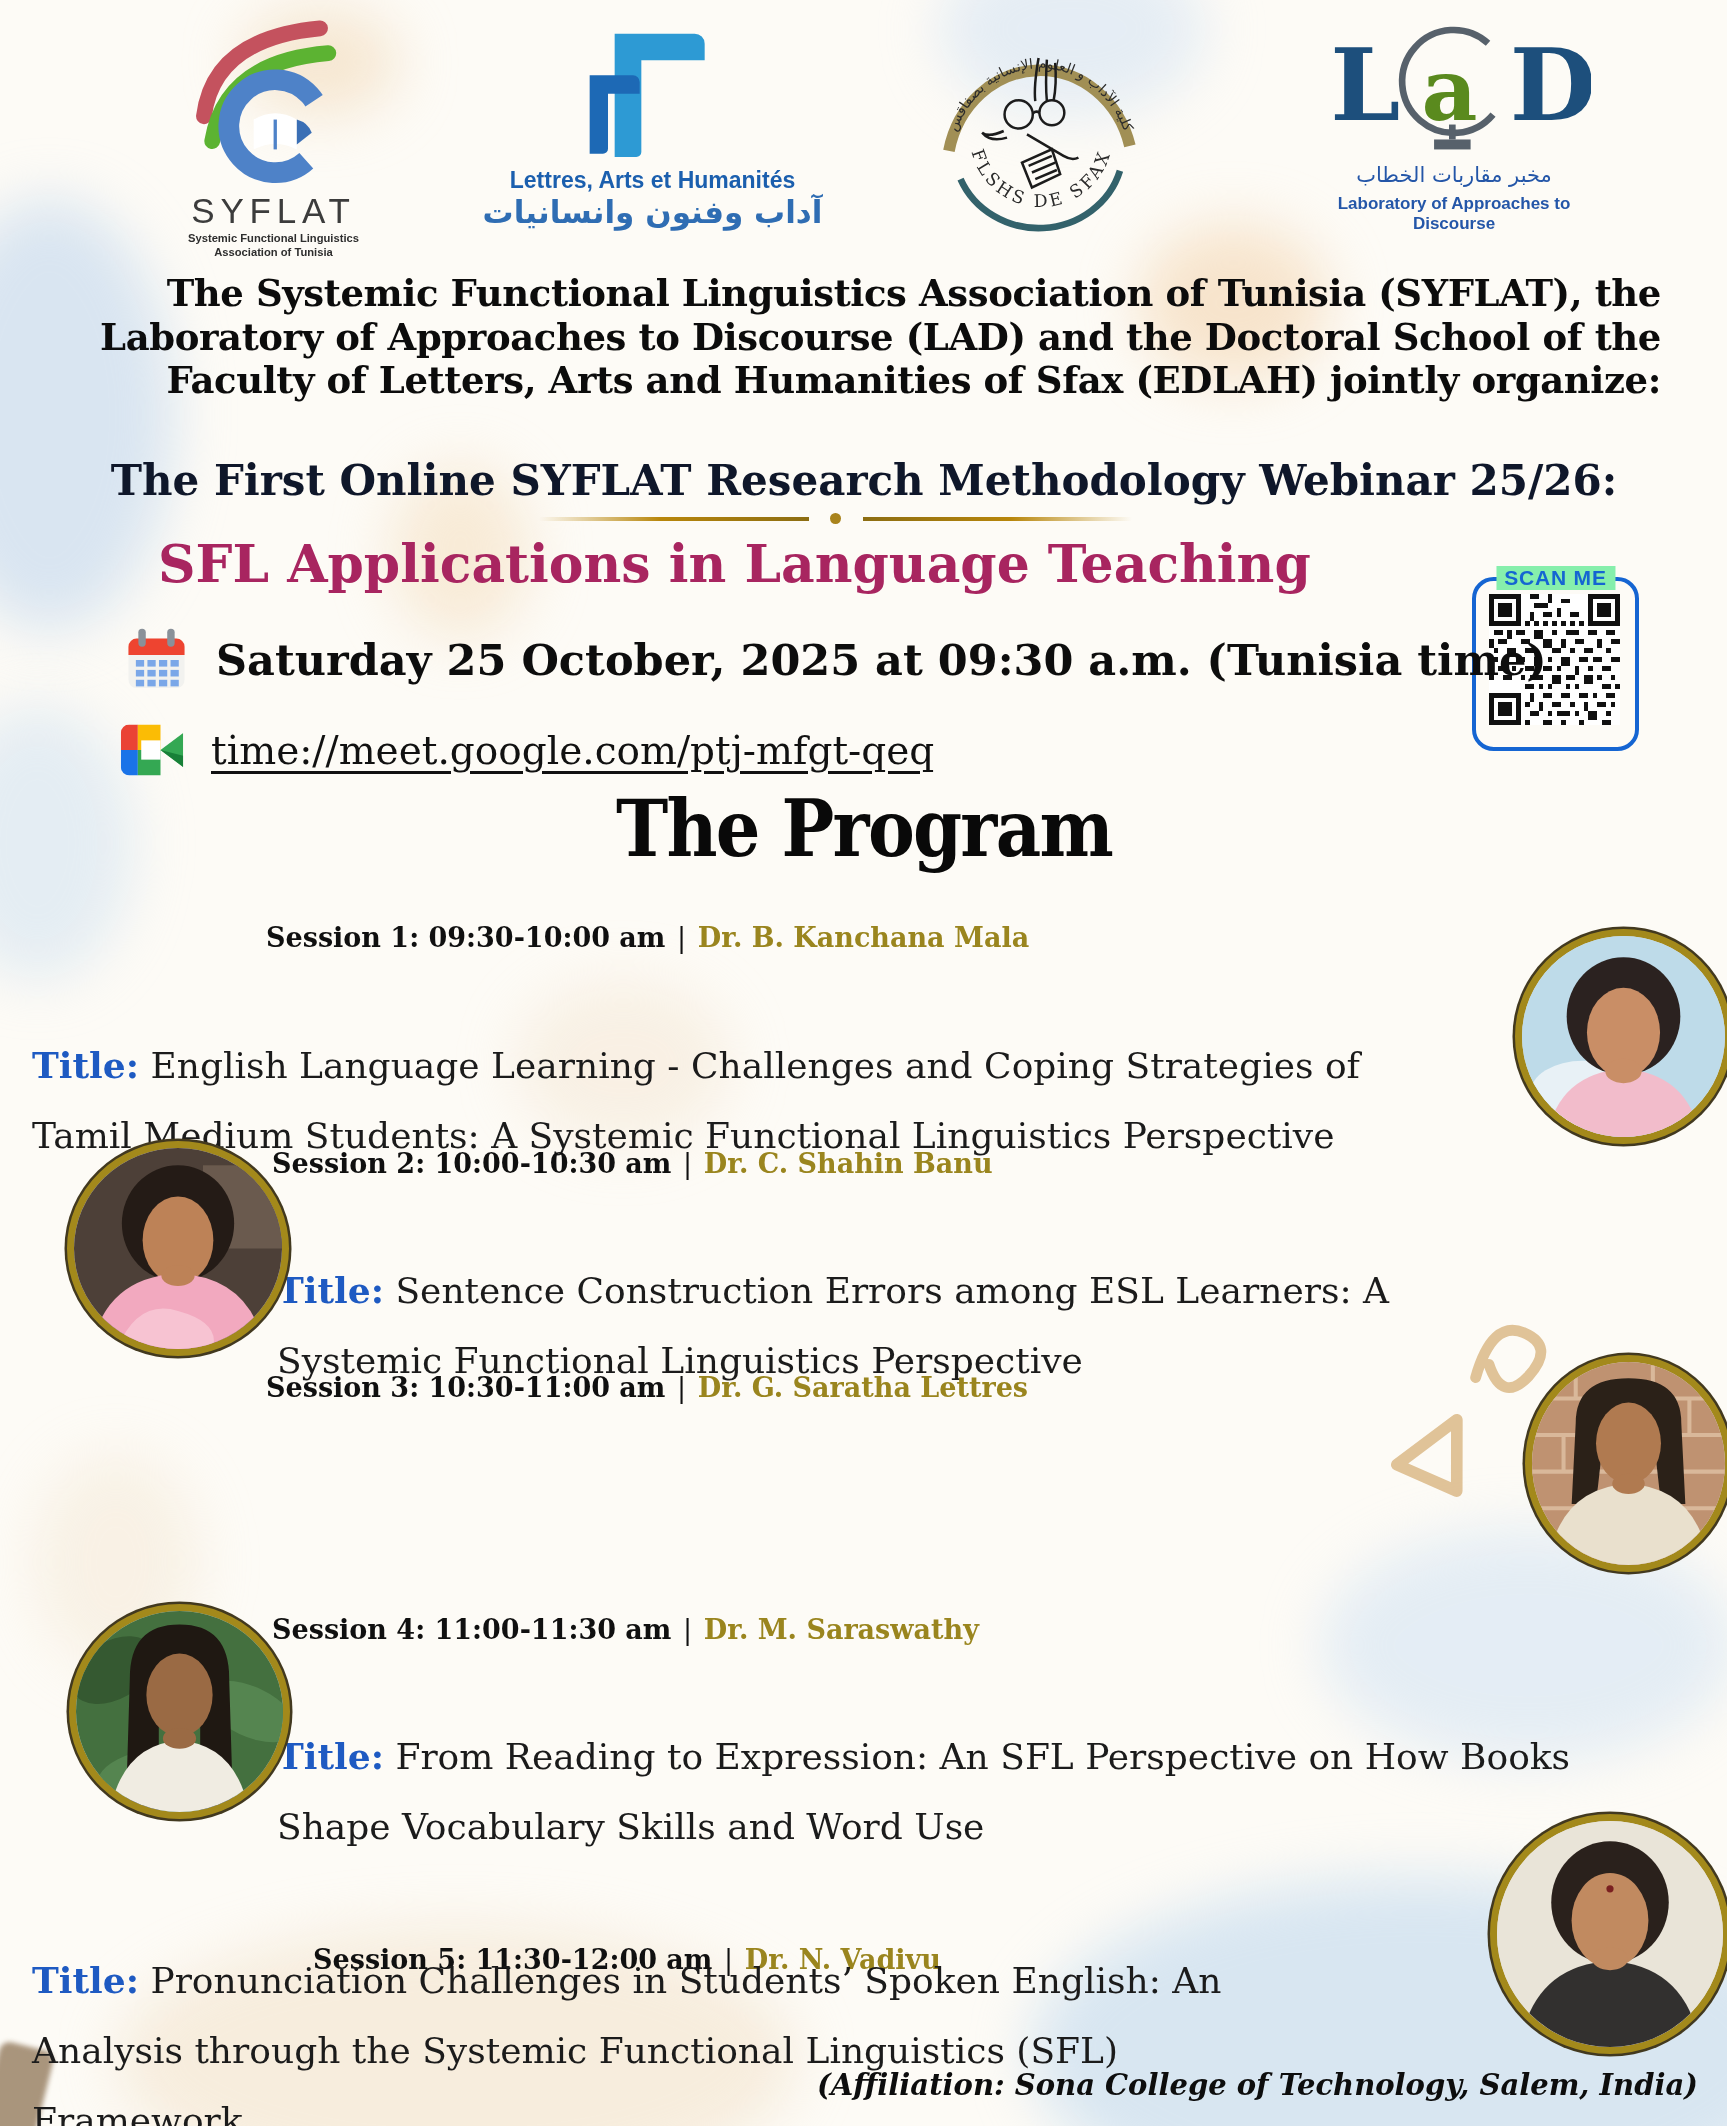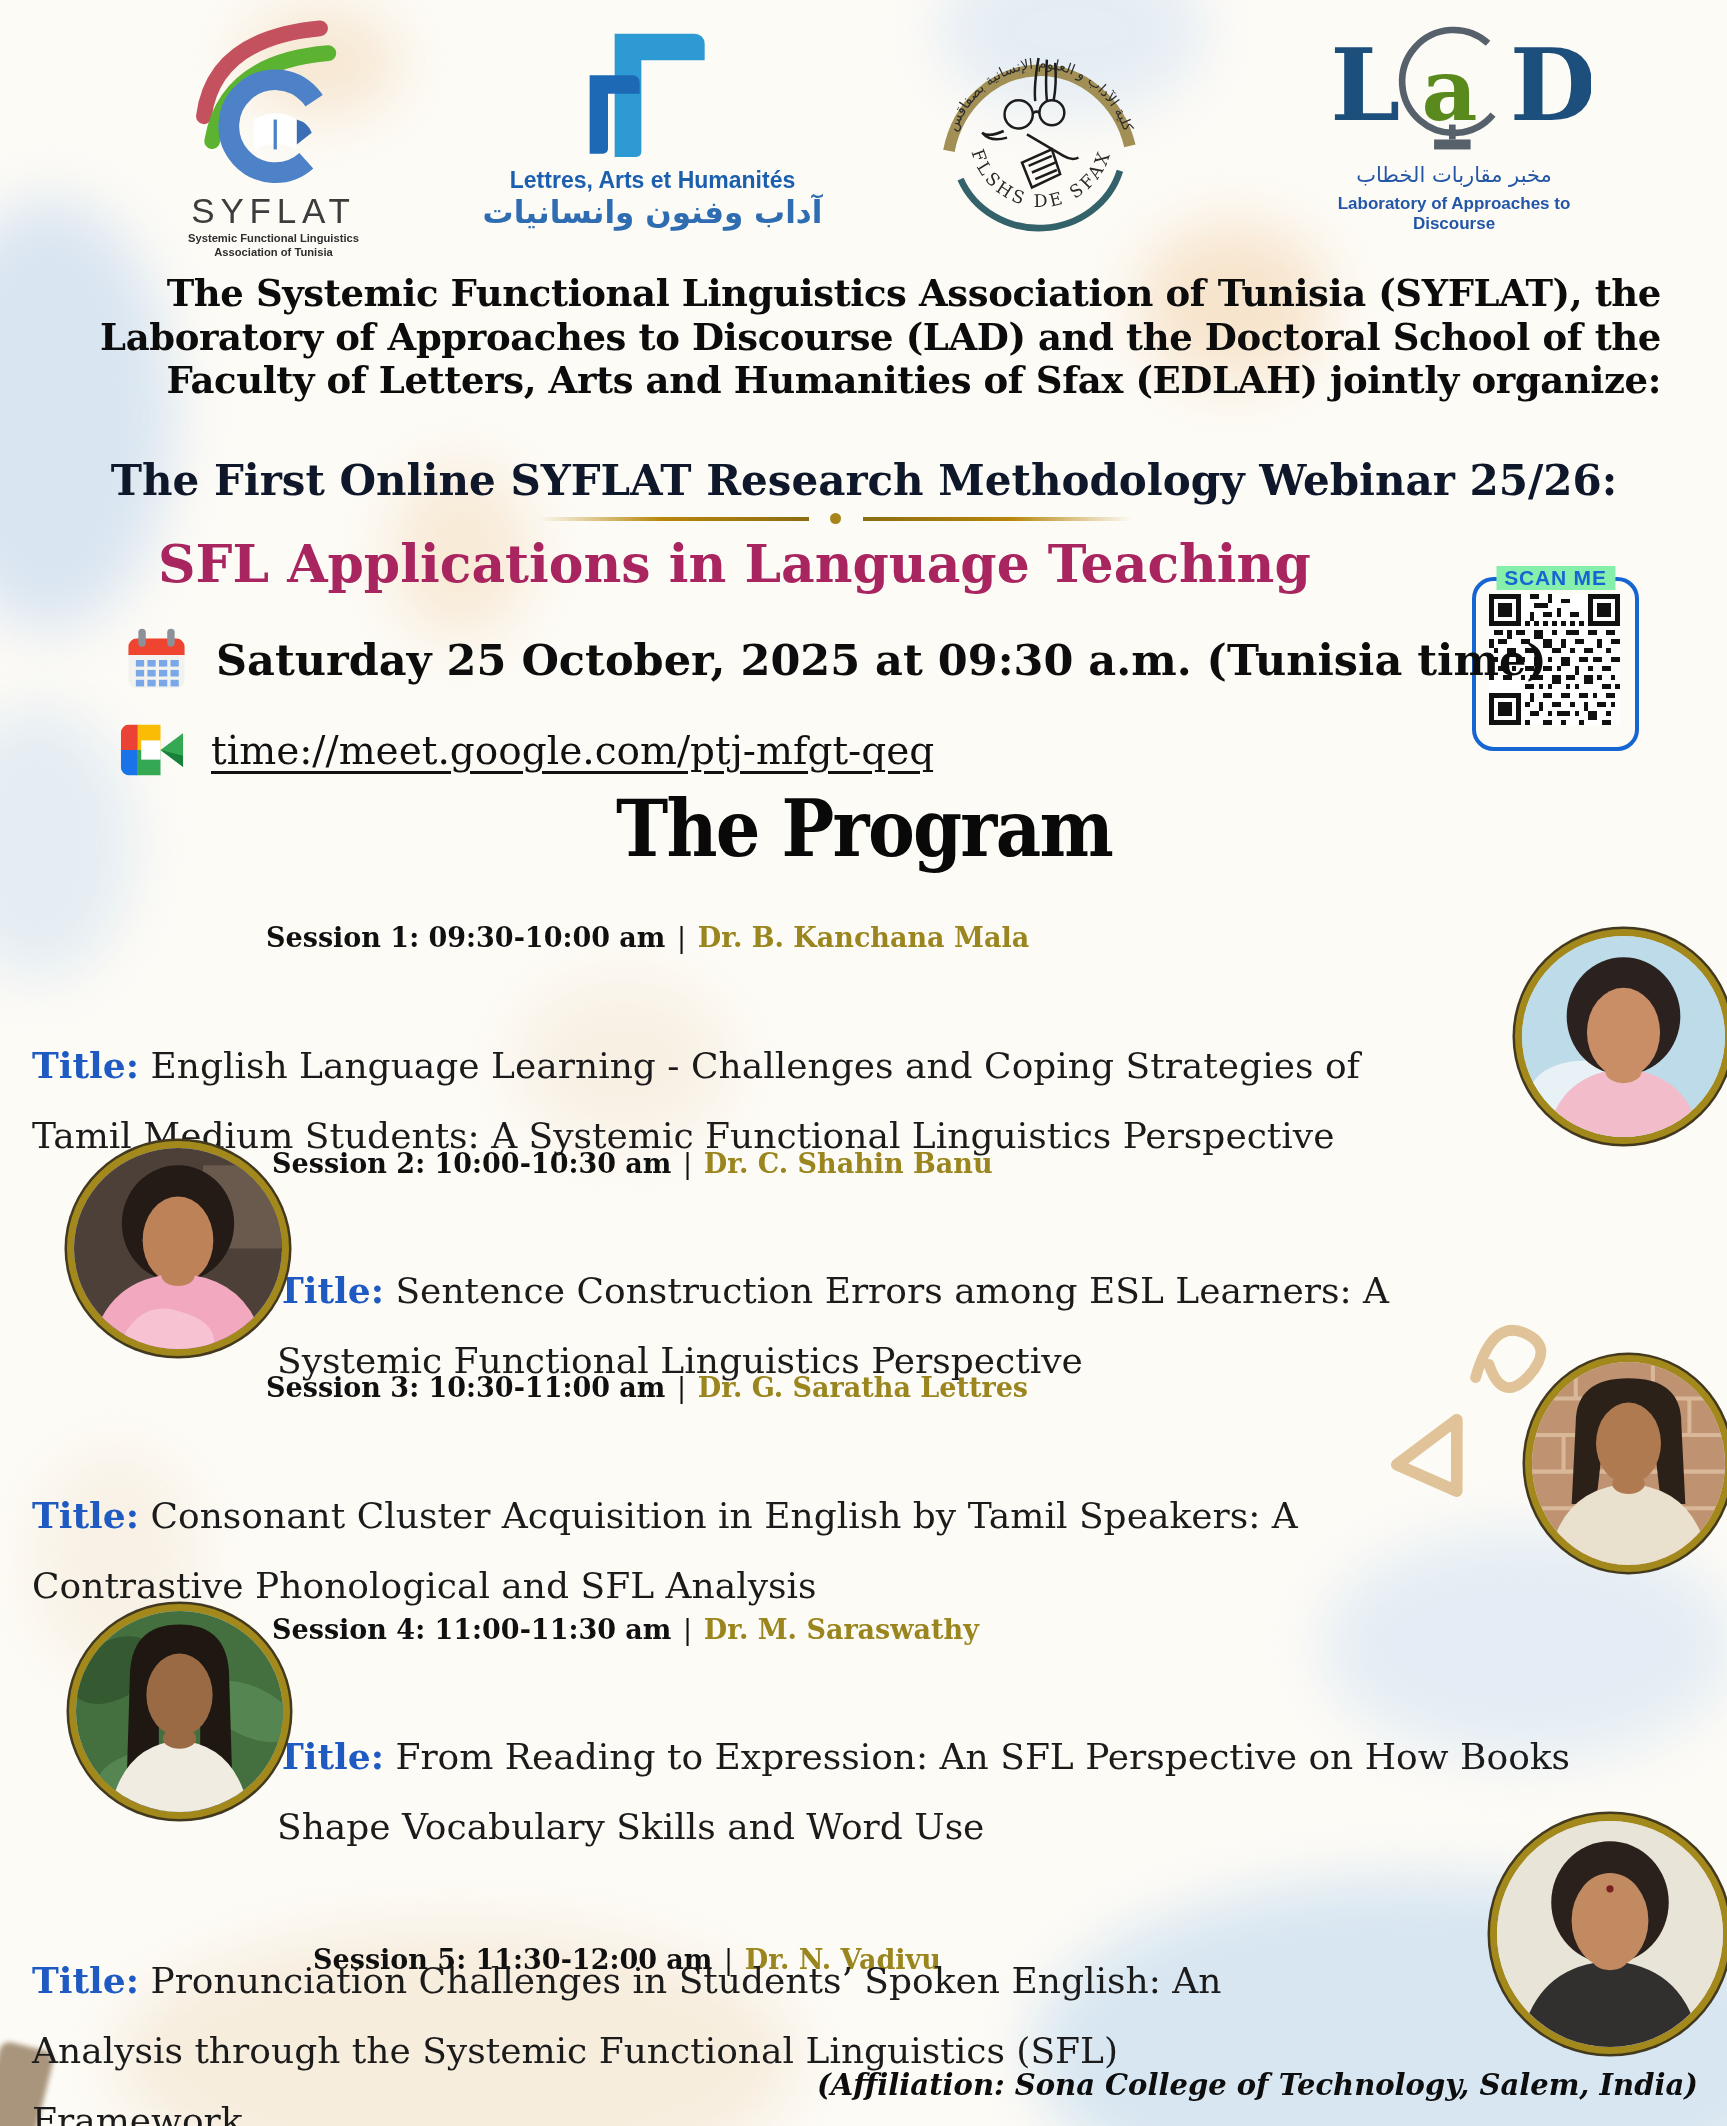--- a/index.html
+++ b/index.html
@@ -302,24 +302,20 @@
       <ellipse cx="50" cy="46" rx="17" ry="21" fill="#bd8257"></ellipse>
       <path d="M8,100 Q14,64 50,62 Q86,64 92,100 Z" fill="#f2a9bf"></path>
       <path d="M20,100 Q30,74 50,80 Q72,86 66,100 Z" fill="#f7c3d2"></path>
       <ellipse cx="50" cy="63" rx="8" ry="5" fill="#bd8257"></ellipse>
     </svg>
   </figure>
 
   <div class="session-header sh3">
     <span>Session 3: 10:30-11:00 am</span><span class="sep">|</span><span class="speaker">Dr. G. Saratha Lettres</span>
   </div>
-  <p class="session-title st3">
-    <span class="tlabel">Title:</span>
-    <span>Consonant Cluster Acquisition in English by Tamil Speakers: A Contrastive Phonological and SFL Analysis</span>
-  </p>
   <figure class="photo p3">
     <svg viewBox="0 0 100 100" preserveAspectRatio="xMidYMid slice">
       <rect width="100" height="100" fill="#bf9271"></rect>
       <g stroke="#d9b89a" stroke-width="2">
         <path d="M0,18h100 M0,36h100 M0,54h100 M0,72h100"></path>
         <path d="M24,0v18 M62,0v18 M40,18v18 M80,18v18 M18,36v18 M58,36v18 M34,54v18 M74,54v18"></path>
       </g>
       <path d="M24,30 Q24,8 50,8 Q76,8 76,30 L78,70 L66,70 L62,34 L38,34 L34,70 L22,70 Z" fill="#2b2118"></path>
       <ellipse cx="50" cy="40" rx="16" ry="20" fill="#b07a50"></ellipse>
       <path d="M10,100 Q16,62 50,60 Q84,62 90,100 Z" fill="#e9e0cd"></path>

